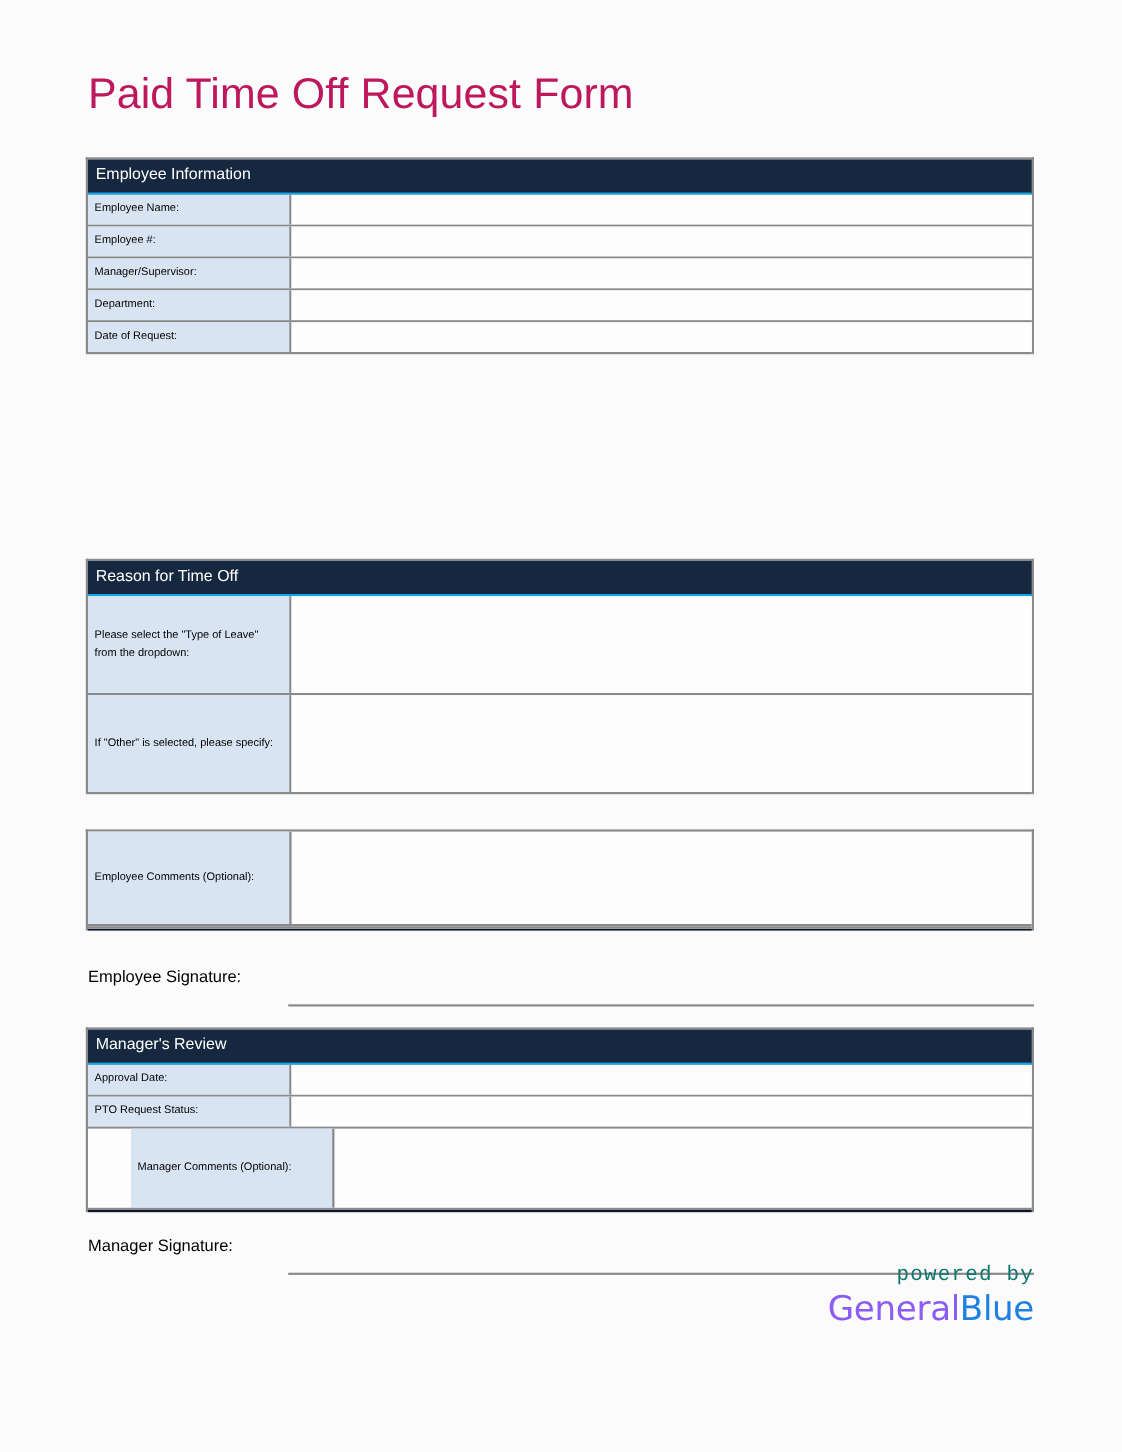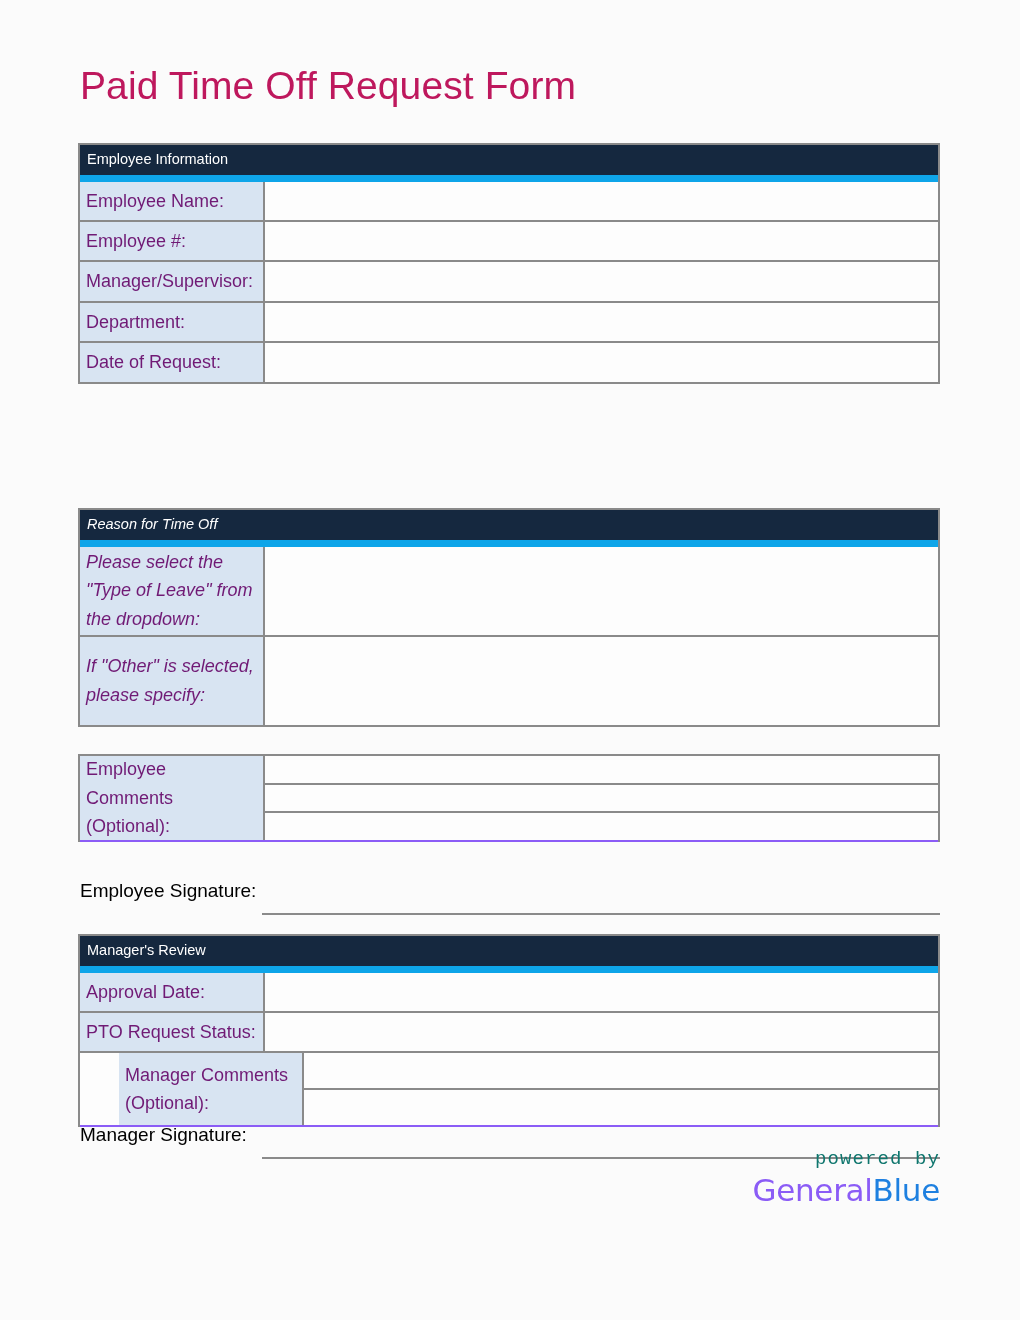--- a/index.html
+++ b/index.html
@@ -43,52 +43,53 @@
     border: 2px solid #8a8a8a;
     border-bottom: none;
     background: #fdfdfd;
   }
   .section-head {
     background: #15283f;
     color: #ffffff;
     font-size: 14.5px;
     line-height: 1;
     padding: 7px 0 8px 7px;
-    border-bottom: 7px solid #0ea5e9;
+    border-bottom: 2px solid #0ea5e9;
     box-sizing: border-box;
   }
   .row {
     display: flex;
     border-bottom: 2px solid #8a8a8a;
     box-sizing: border-box;
   }
   .cell-label {
     width: 185px;
     min-width: 185px;
     background: #d8e4f2;
     border-right: 2px solid #8a8a8a;
     box-sizing: border-box;
-    font-size: 18px;
+    font-size: 10px;
     line-height: 1.58;
     padding: 5px 6px 5px 6px;
     display: flex;
     flex-direction: column;
     justify-content: center;
-    color: #701a75;
+    color: #000000;
   }
   .cell-input {
     flex: 1 1 auto;
     background: #fdfdfd;
     box-sizing: border-box;
   }
   
   .split-row {
     display: flex;
-    border-bottom: 2px solid #8b5cf6;
-    box-sizing: border-box;
+    border-bottom: 2px solid #0f172a;
+    box-sizing: border-box;
+    flex-direction: column;
   }
   .split-inputs {
     flex: 1 1 auto;
     display: flex;
     flex-direction: column;
   }
   .split-inputs > .sub-line {
     flex: 1 1 0;
     background: #fdfdfd;
     border-bottom: 2px solid #8a8a8a;
@@ -102,21 +103,21 @@
   .sig-row {
     position: absolute;
     left: 80px;
     width: 860px;
     height: 30px;
   }
   .sig-label {
     position: absolute;
     left: 0;
     top: 0;
-    font-size: 19px;
+    font-size: 15px;
     line-height: 1.3;
     white-space: nowrap;
     color: #000;
   }
   .sig-line {
     position: absolute;
     left: 182px;
     right: 0;
     bottom: -6px;
     height: 2px;
@@ -177,21 +178,21 @@
       <div class="cell-input" style="height:27px;"></div>
     </div>
 
     <div class="row">
       <div class="cell-label">Date of Request:</div>
       <div class="cell-input" style="height:27px;"></div>
     </div>
   </div>
 
 
-  <div class="block" style="top:508px;font-style:italic;">
+  <div class="block" style="top:508px;">
     <div class="section-head">Reason for Time Off</div>
 
     <div class="row">
       <div class="cell-label" style="height:88px;">Please select the "Type of Leave" from the dropdown:</div>
       <div class="cell-input"></div>
     </div>
 
     <div class="row">
       <div class="cell-label" style="height:88px;">If "Other" is selected, please specify:</div>
       <div class="cell-input"></div>

